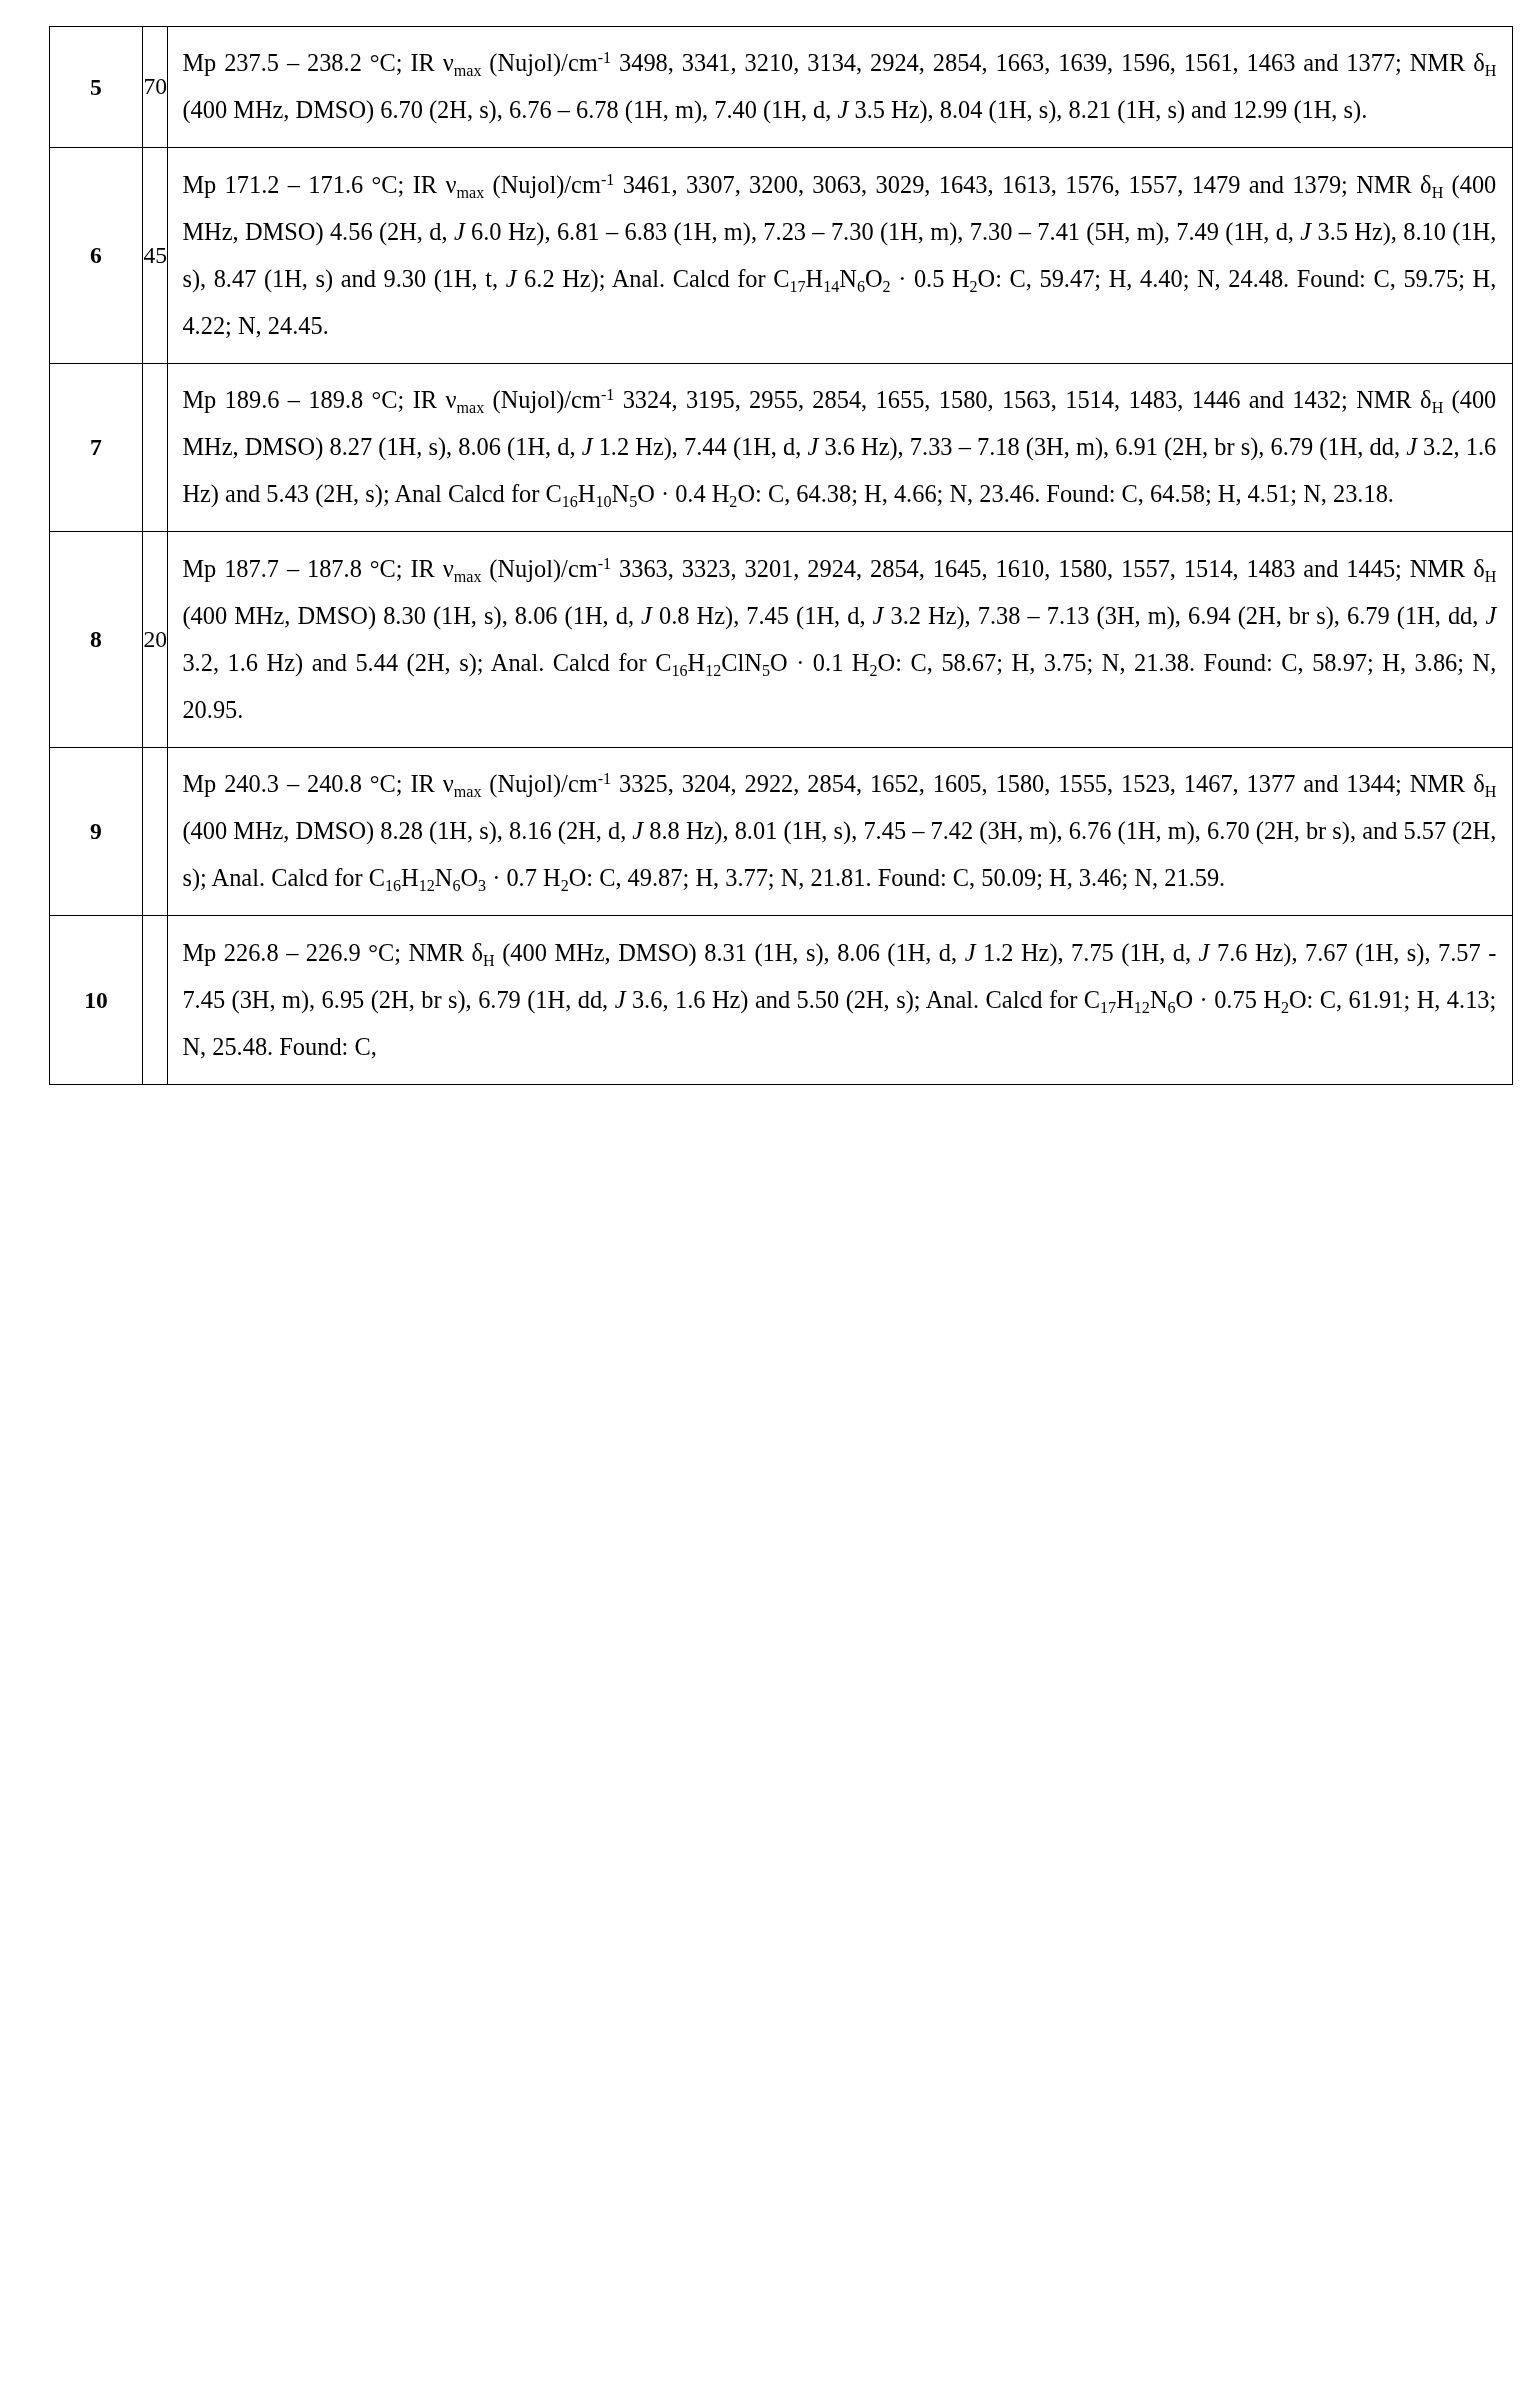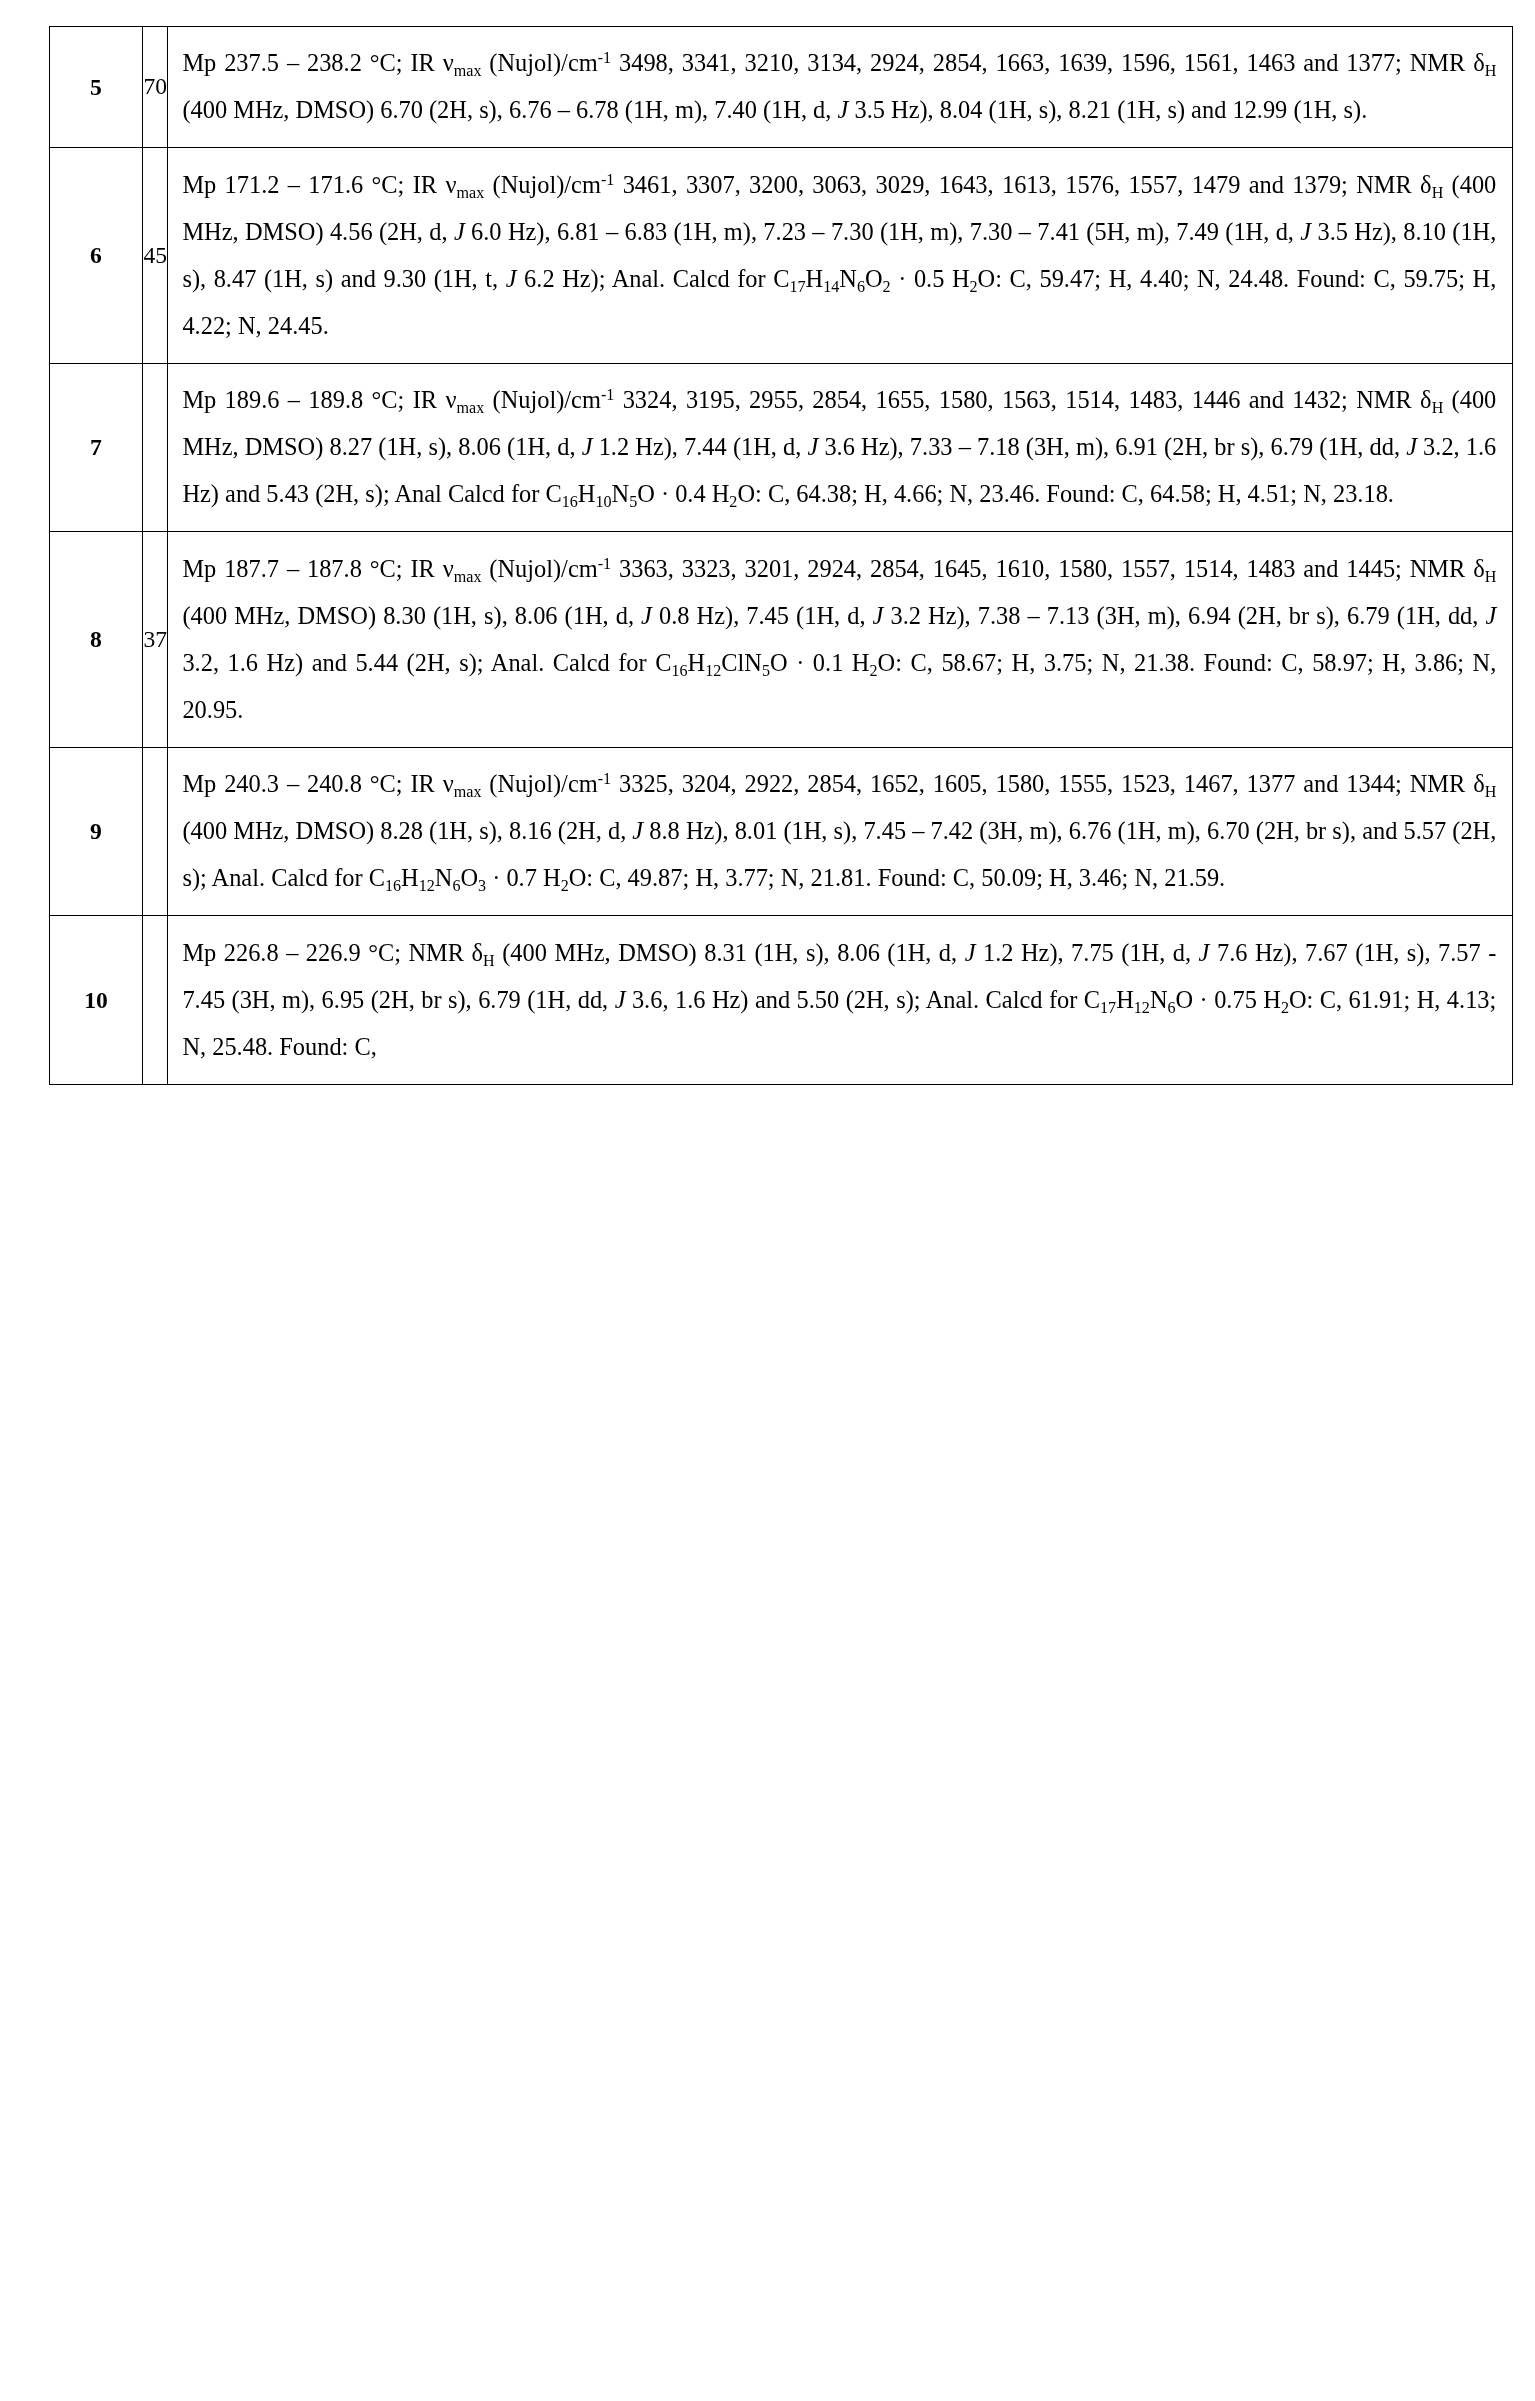--- a/index.html
+++ b/index.html
@@ -97,21 +97,21 @@
         <td class="col-data">
           <div class="cell-body">Mp 189.6 – 189.8 °C; IR ν<sub>max</sub> (Nujol)/cm<sup>-1</sup> 3324, 3195, 2955, 2854, 1655, 1580, 1563, 1514, 1483, 1446 and 1432; NMR δ<sub>H</sub> (400 MHz, DMSO) 8.27 (1H, s), 8.06 (1H, d, <span class="ital">J</span> 1.2 Hz), 7.44 (1H, d, <span class="ital">J</span> 3.6 Hz), 7.33 – 7.18 (3H, m), 6.91 (2H, br s), 6.79 (1H, dd, <span class="ital">J</span> 3.2, 1.6 Hz) and 5.43 (2H, s); Anal Calcd for C<sub>16</sub>H<sub>10</sub>N<sub>5</sub>O · 0.4 H<sub>2</sub>O: C, 64.38; H, 4.66; N, 23.46. Found: C, 64.58; H, 4.51; N, 23.18.</div>
         </td>
       </tr>
 
       <tr>
         <td class="col-num">
           <span>8</span>
         </td>
         <td class="col-yield">
-          <span class="yield-inner">37</span>
+          <span class="yield-inner">20</span>
         </td>
         <td class="col-data">
           <div class="cell-body">Mp 187.7 – 187.8 °C; IR ν<sub>max</sub> (Nujol)/cm<sup>-1</sup> 3363, 3323, 3201, 2924, 2854, 1645, 1610, 1580, 1557, 1514, 1483 and 1445; NMR δ<sub>H</sub> (400 MHz, DMSO) 8.30 (1H, s), 8.06 (1H, d, <span class="ital">J</span> 0.8 Hz), 7.45 (1H, d, <span class="ital">J</span> 3.2 Hz), 7.38 – 7.13 (3H, m), 6.94 (2H, br s), 6.79 (1H, dd, <span class="ital">J</span> 3.2, 1.6 Hz) and 5.44 (2H, s); Anal. Calcd for C<sub>16</sub>H<sub>12</sub>ClN<sub>5</sub>O · 0.1 H<sub>2</sub>O: C, 58.67; H, 3.75; N, 21.38. Found: C, 58.97; H, 3.86; N, 20.95.</div>
         </td>
       </tr>
 
       <tr>
         <td class="col-num">
           <span>9</span>
         </td>

